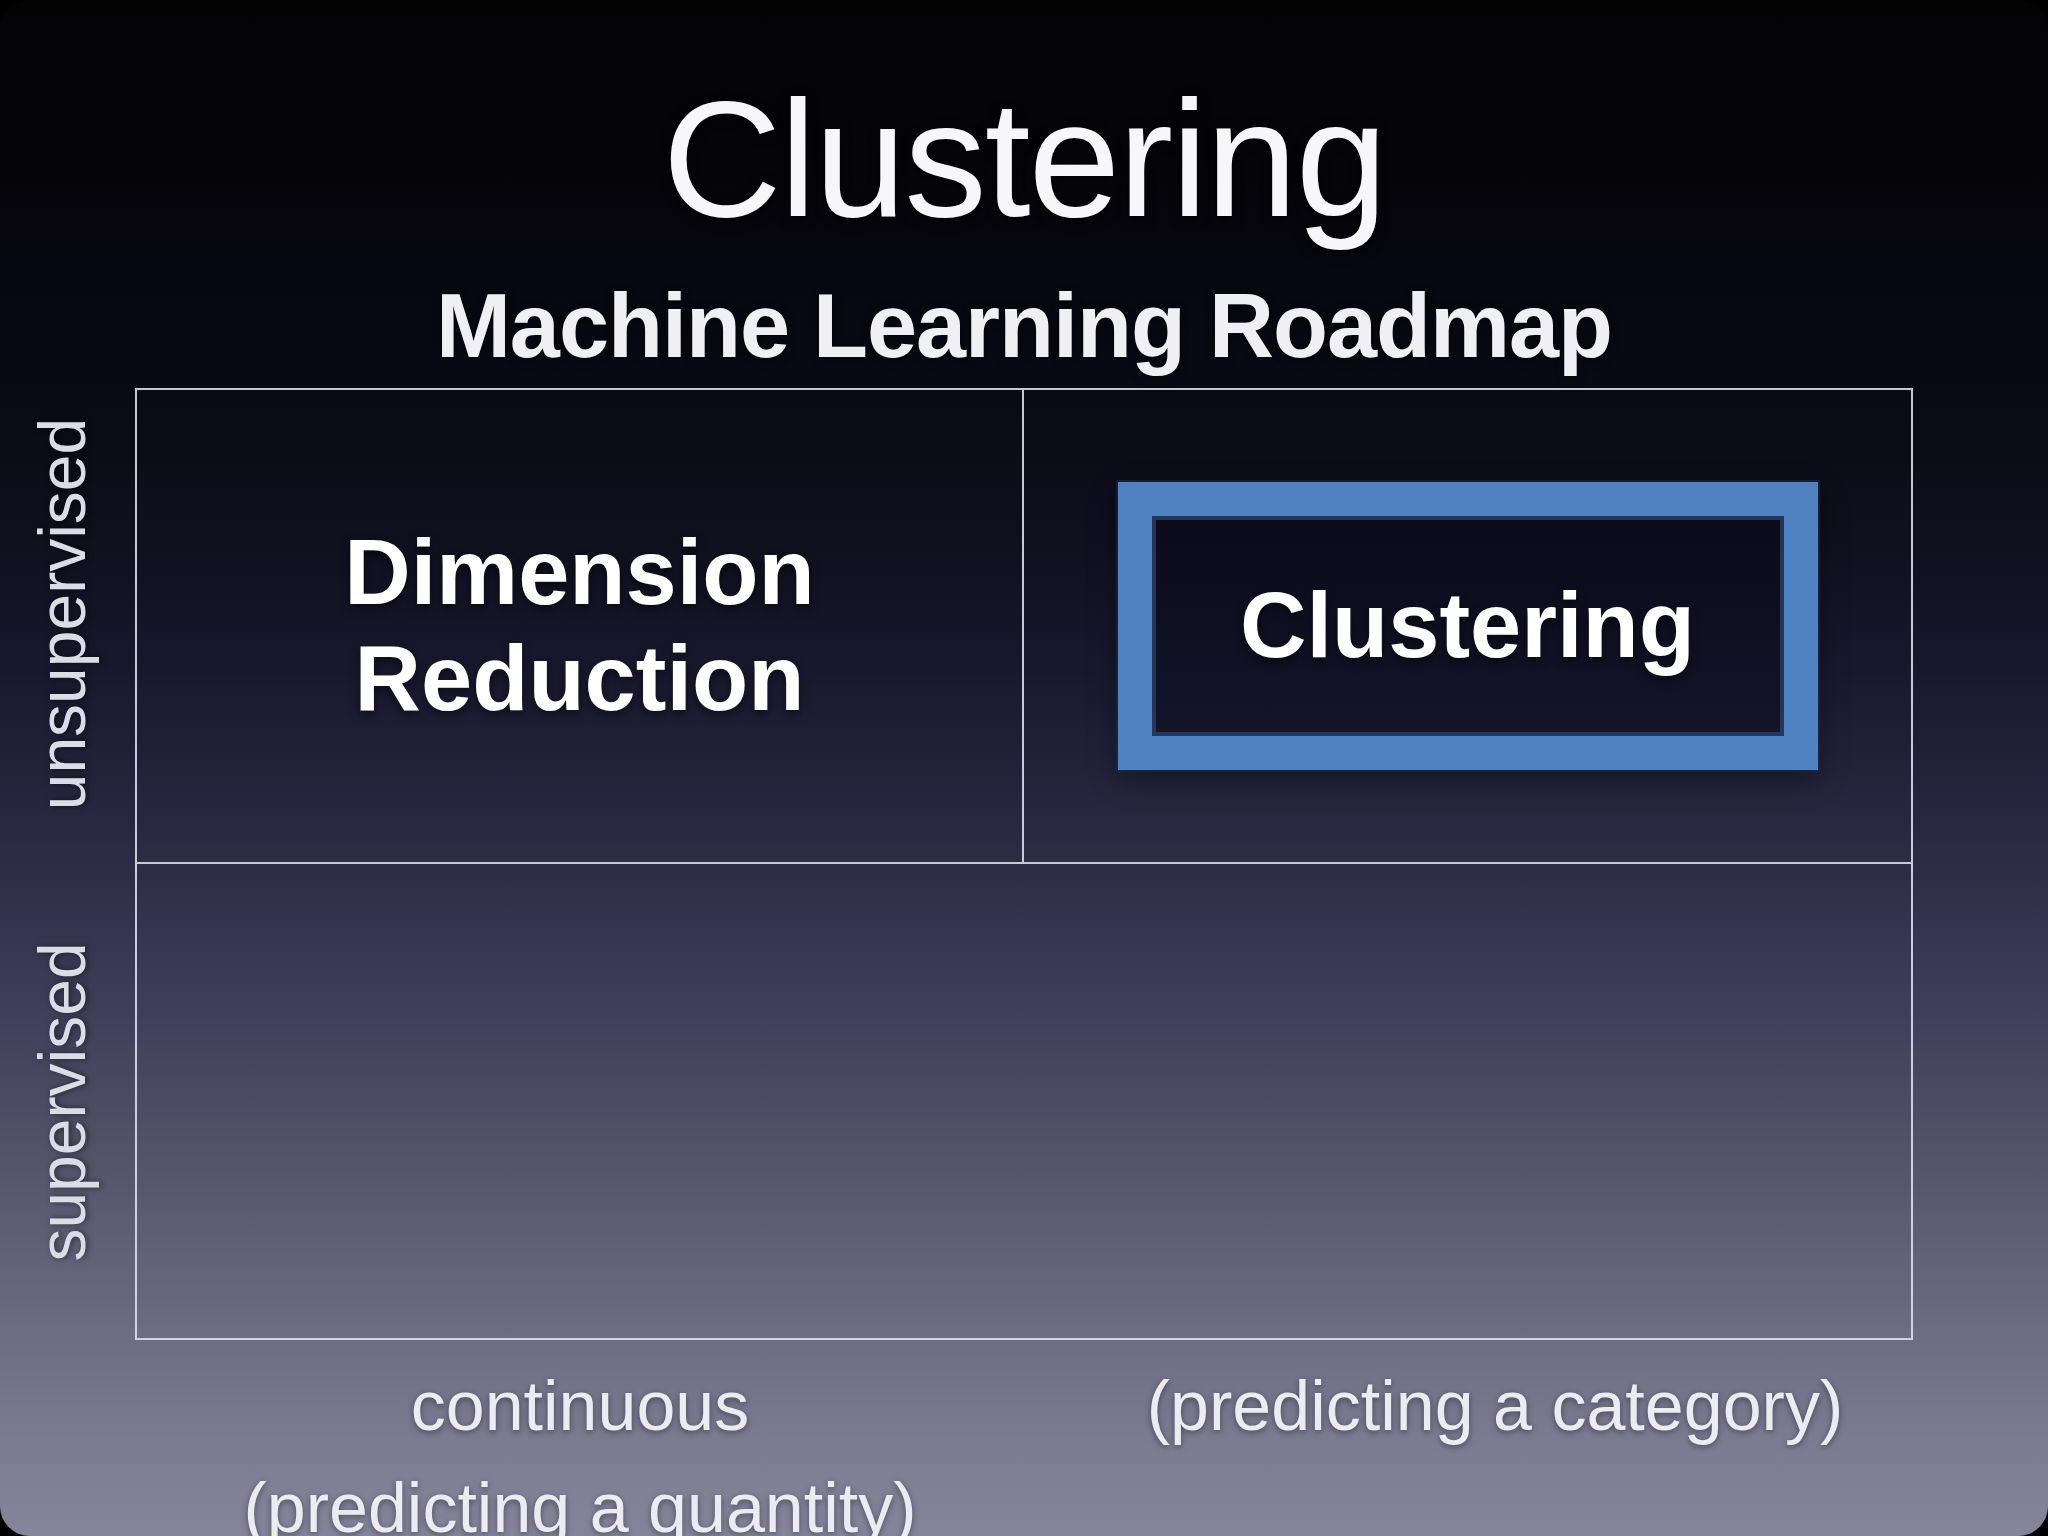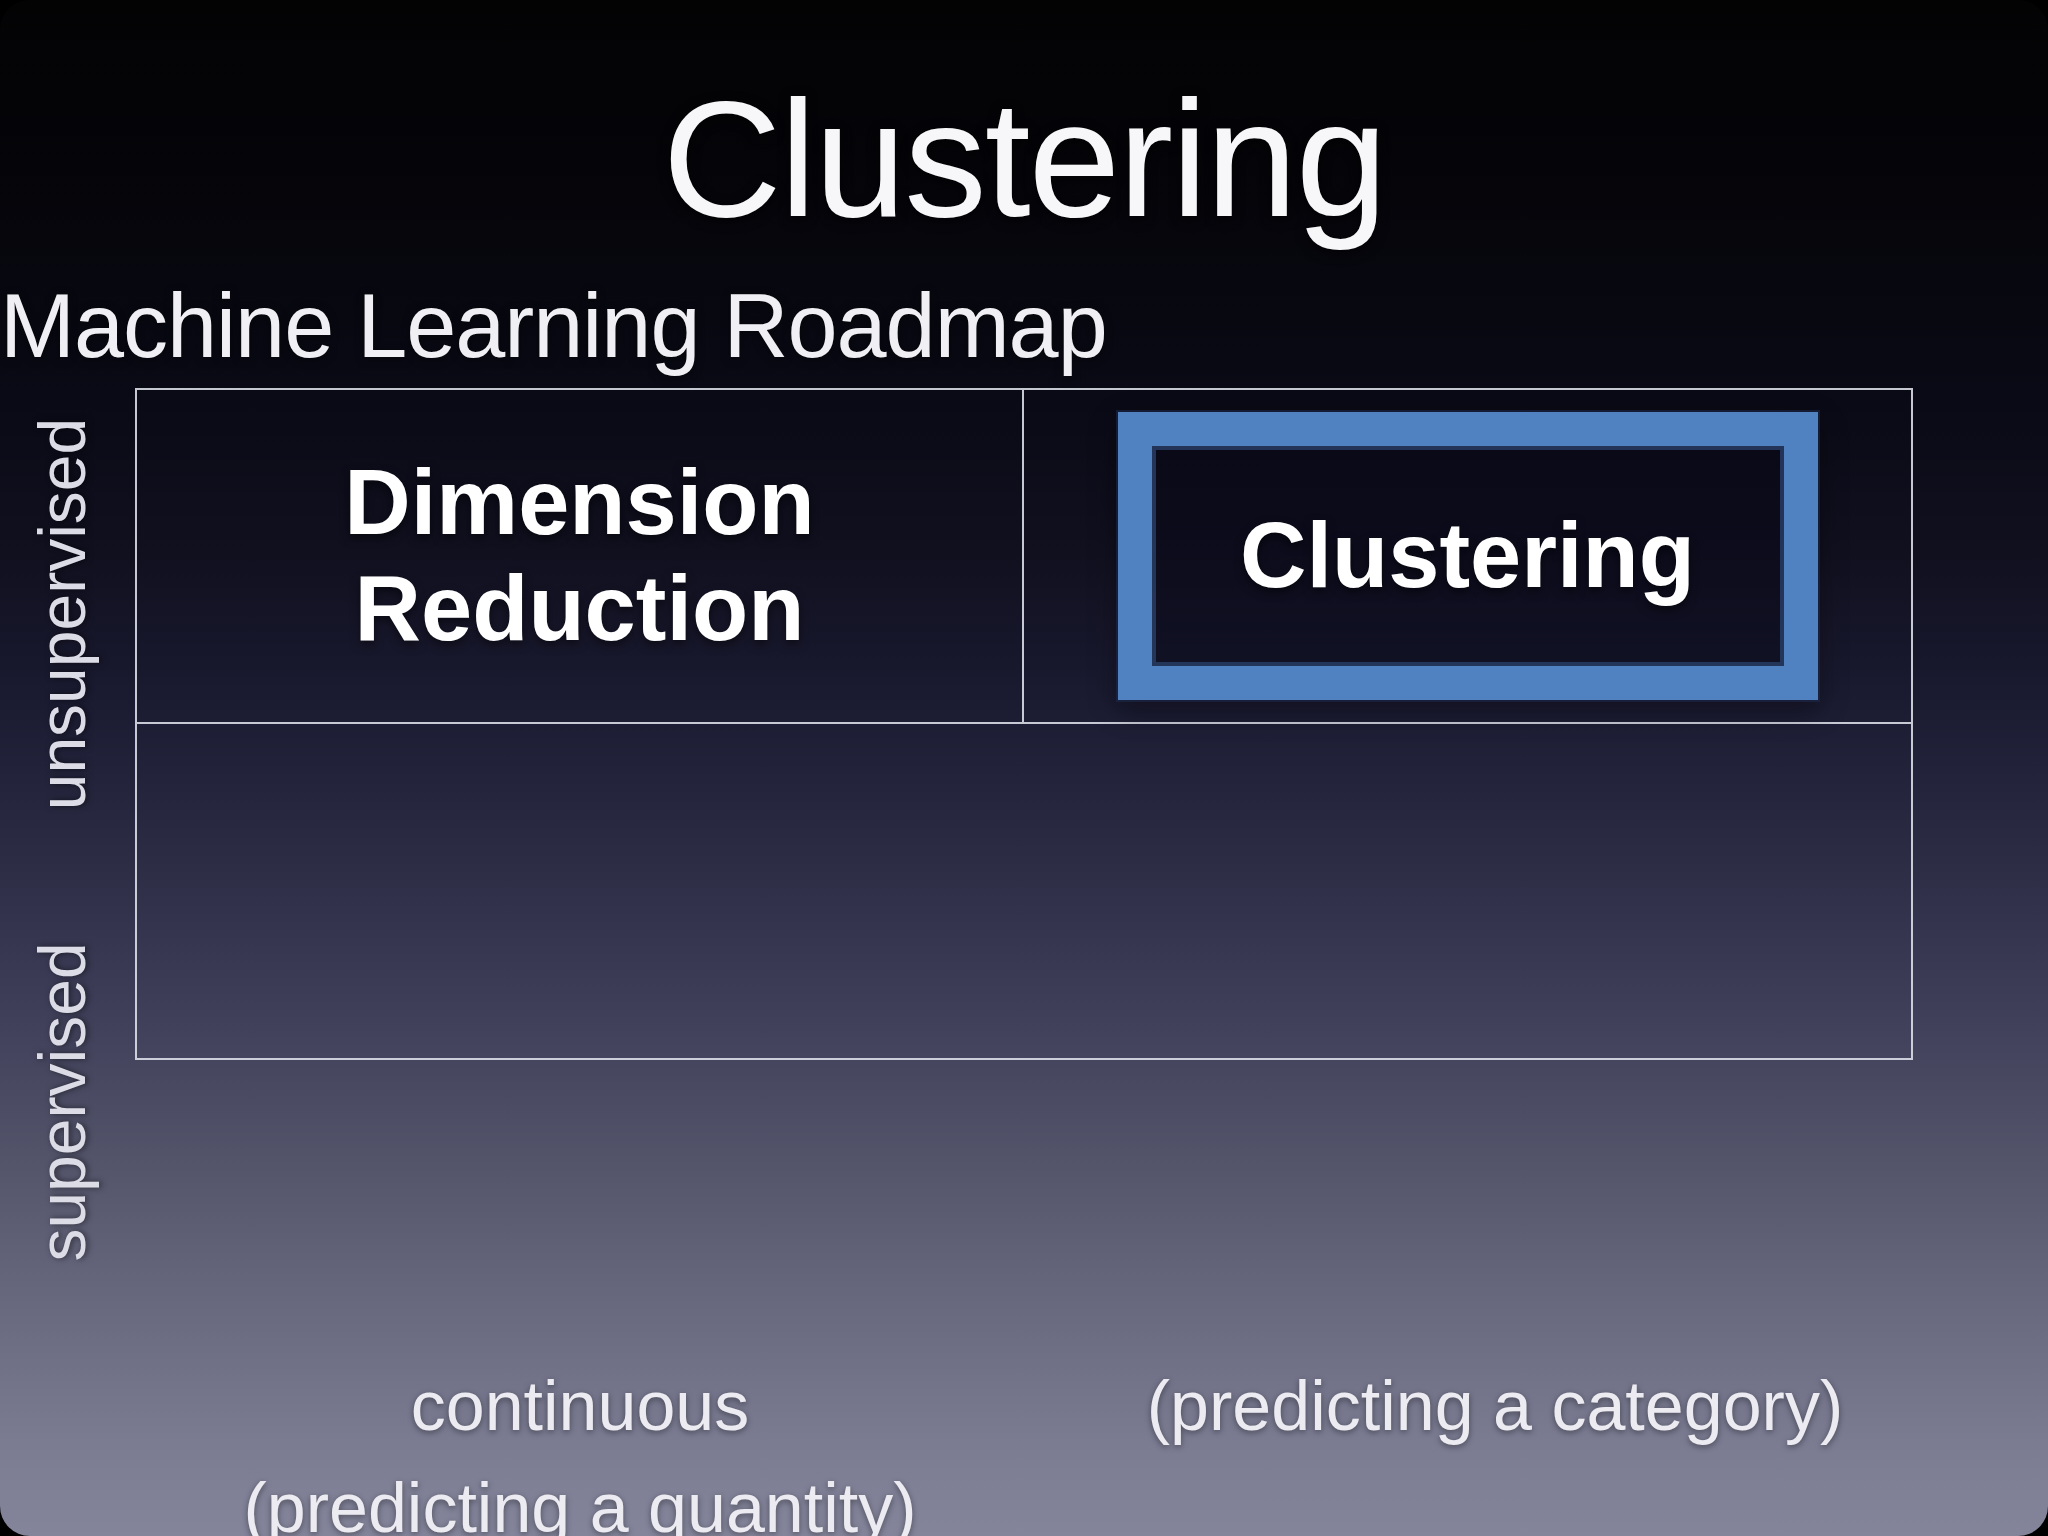--- a/index.html
+++ b/index.html
@@ -38,33 +38,33 @@
     font-weight: 400;
     letter-spacing: -2px;
     color: #f7f7f9;
     line-height: 1.2;
     text-shadow: 0 3px 12px rgba(0,0,0,0.6);
   }
 
   .subtitle {
     position: absolute;
     top: 272px; left: 0; width: 100%;
-    text-align: left;
+    text-align: center;
     font-size: 90px;
-    font-weight: 400;
+    font-weight: 700;
     letter-spacing: -1px;
     color: #f0f0f4;
     line-height: 1.2;
     text-shadow: 0 2px 8px rgba(0,0,0,0.5);
   }
 
   .grid {
     position: absolute;
     left: 135px; top: 388px;
-    width: 1778px; height: 672px;
+    width: 1778px; height: 952px;
     box-sizing: border-box;
     border: 2px solid rgba(223,227,236,0.88);
     display: grid;
     grid-template-columns: 1fr 1fr;
     grid-template-rows: 1fr 1fr;
   }
   .cell {
     box-sizing: border-box;
     display: flex;
     align-items: center;

